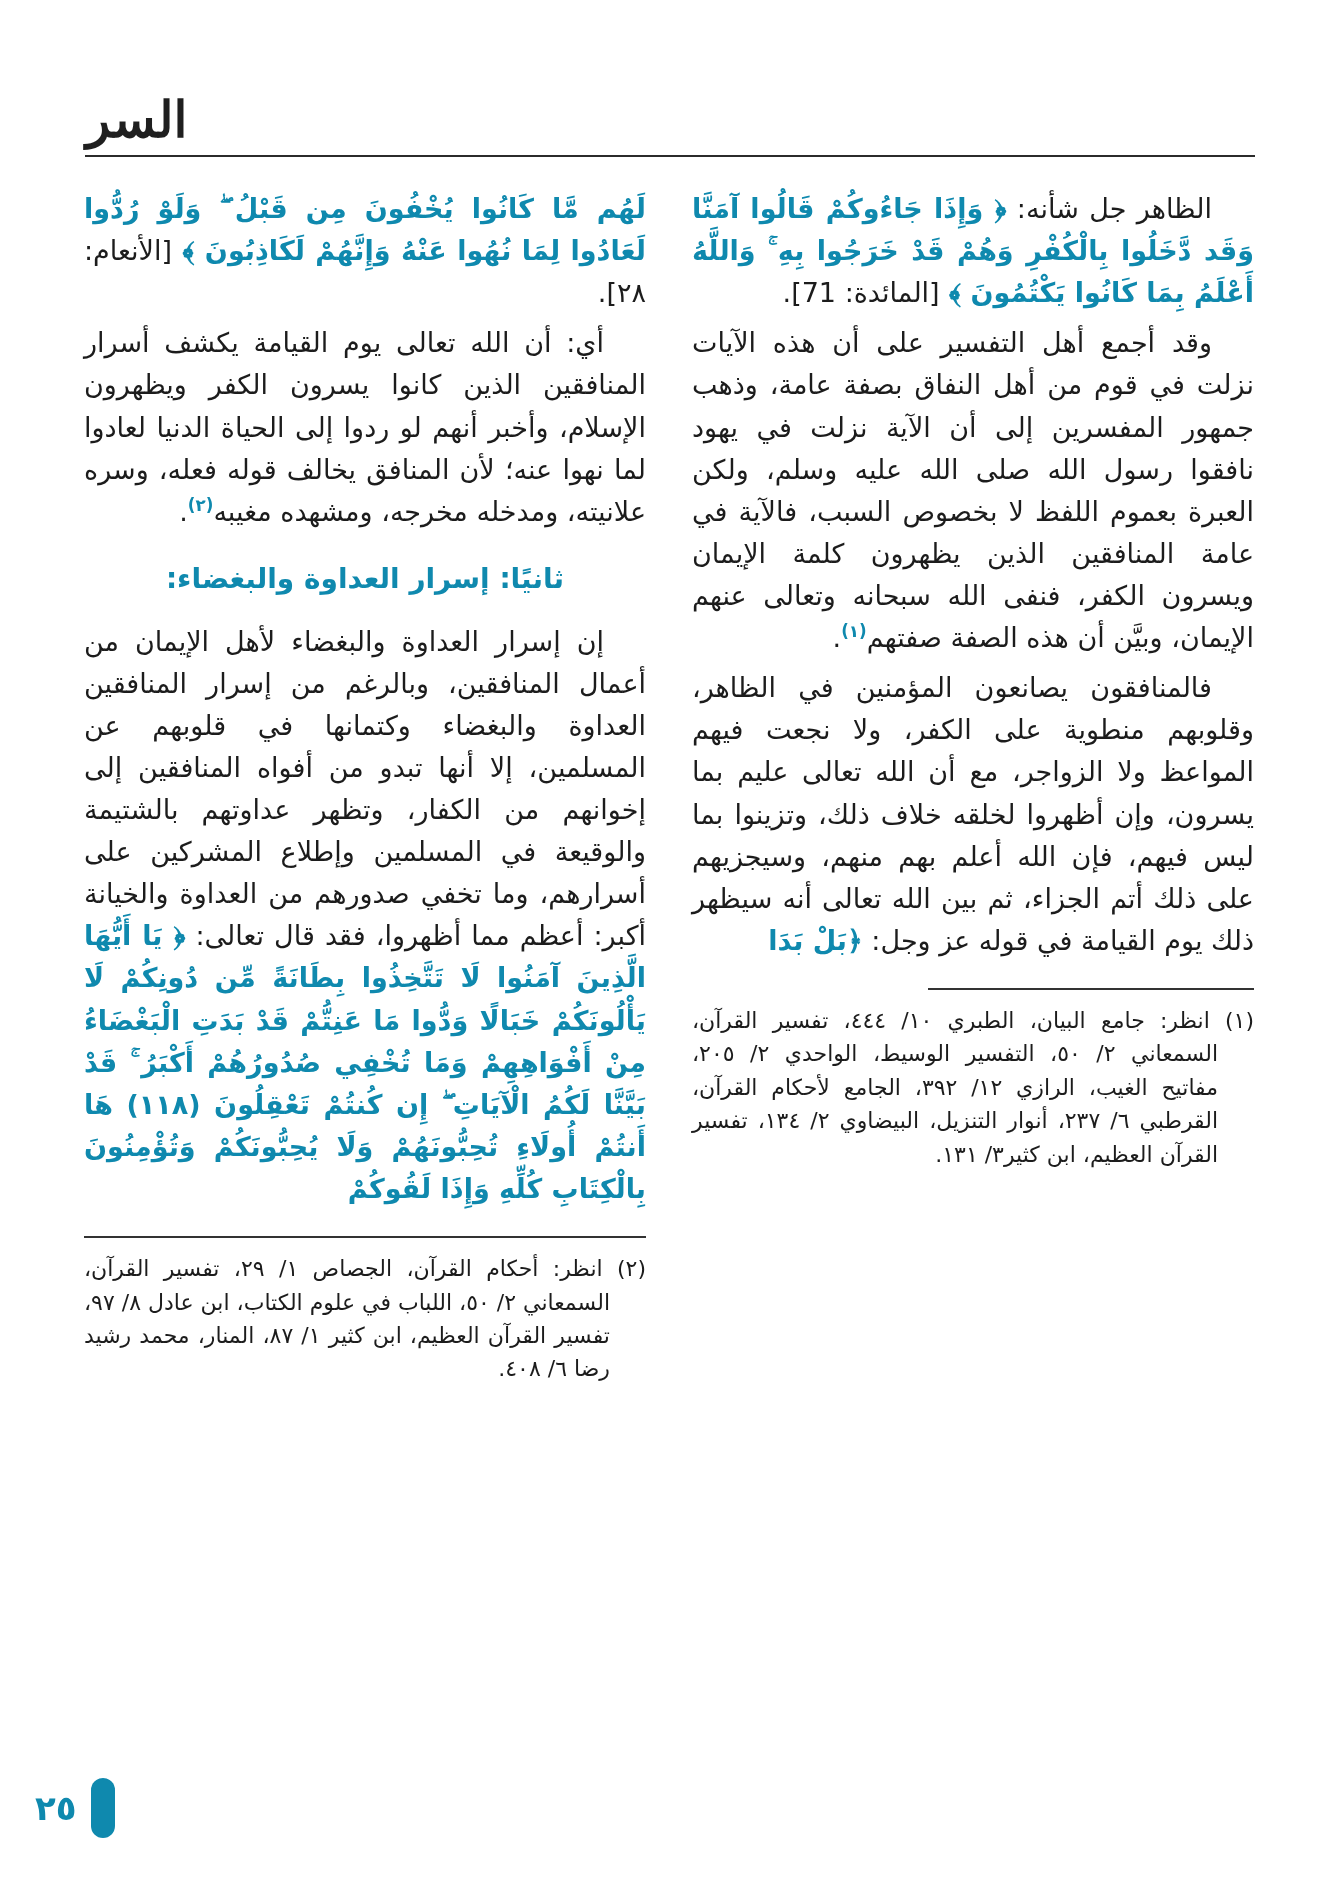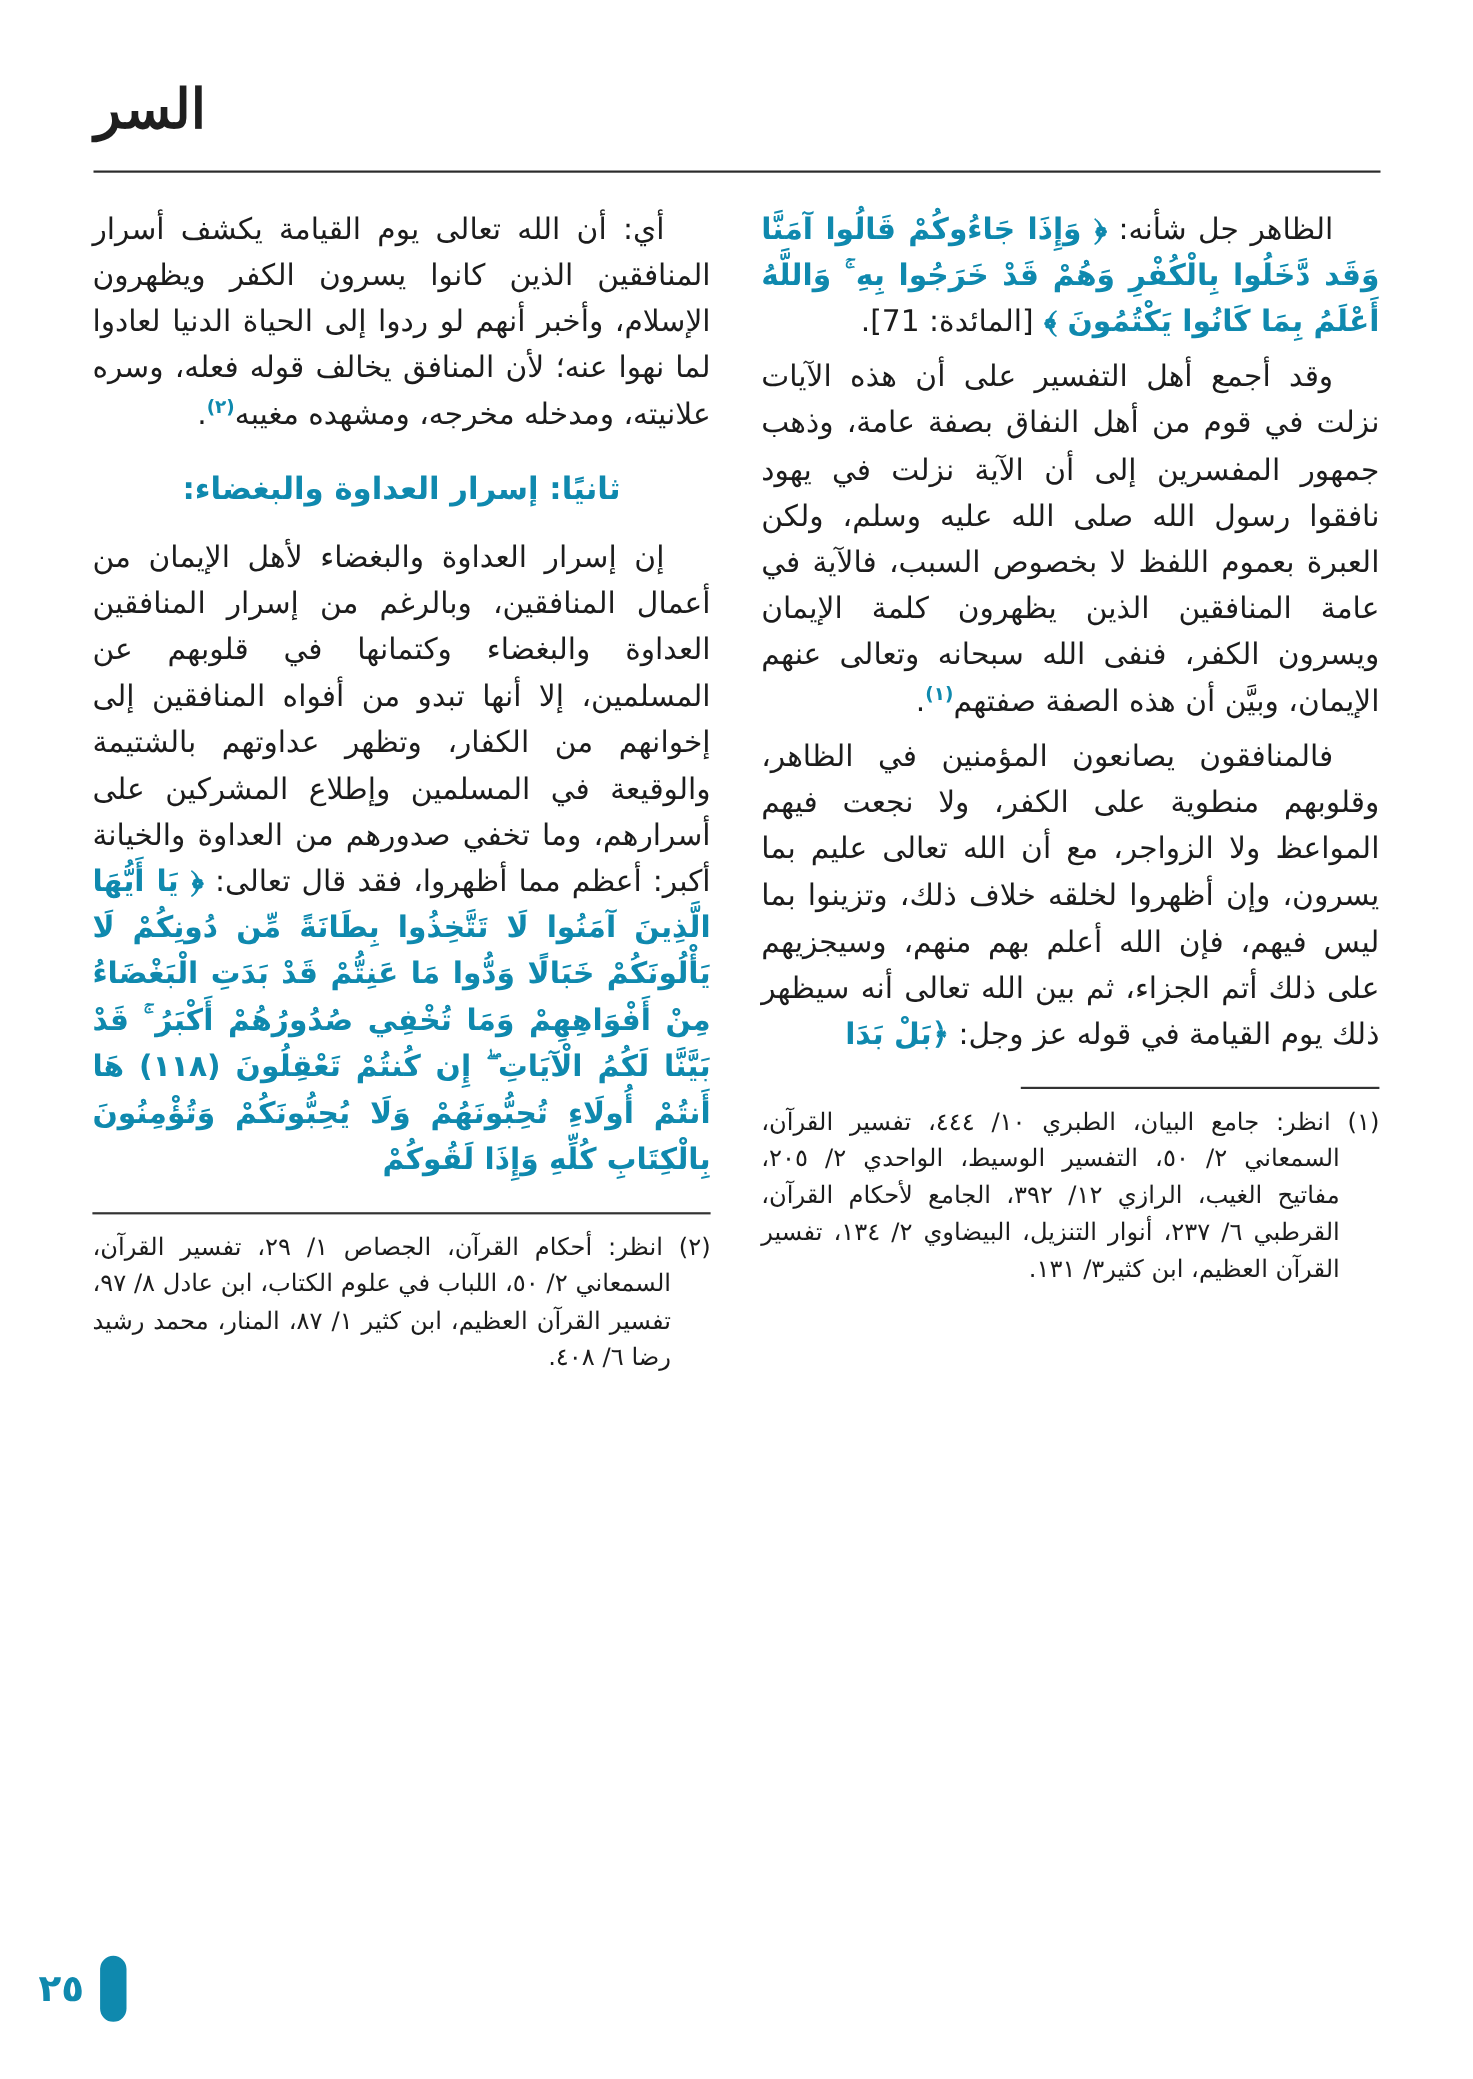--- a/index.html
+++ b/index.html
@@ -15,21 +15,21 @@
     background: #ffffff;
     font-family: "DejaVu Sans", "Liberation Sans", sans-serif;
     color: #1c1c1c;
     direction: rtl;
     overflow: hidden;
     margin: 0 auto;
   }
   
   .calligraphy {
     position: absolute;
-    top: 71px;
+    top: 92px;
     left: 86px;
     font-family: "DejaVu Serif", "Liberation Serif", serif;
     font-size: 50px;
     font-weight: 700;
     color: #1f1f1f;
     line-height: 1.1;
   }
   .header-rule {
     position: absolute;
     top: 155px;
@@ -153,20 +153,21 @@
           <div class="block block-para indent"><span class="seg seg-body">فالمنافقون يصانعون المؤمنين في الظاهر، وقلوبهم منطوية على الكفر، ولا نجعت فيهم المواعظ ولا الزواجر، مع أن الله تعالى عليم بما يسرون، وإن أظهروا لخلقه خلاف ذلك، وتزينوا بما ليس فيهم، فإن الله أعلم بهم منهم، وسيجزيهم على ذلك أتم الجزاء، ثم بين الله تعالى أنه سيظهر ذلك يوم القيامة في قوله عز وجل: </span><span class="seg seg-quran">﴿بَلْ بَدَا</span></div>
         </div>
       <div class="fn-sep fn-sep-partial"></div>
       <div class="footnotes">
           <div class="block block-footnote"><span class="seg seg-body">(١) انظر: جامع البيان، الطبري ١٠/ ٤٤٤، تفسير القرآن، السمعاني ٢/ ٥٠، التفسير الوسيط، الواحدي ٢/ ٢٠٥، مفاتيح الغيب، الرازي ١٢/ ٣٩٢، الجامع لأحكام القرآن، القرطبي ٦/ ٢٣٧، أنوار التنزيل، البيضاوي ٢/ ١٣٤، تفسير القرآن العظيم، ابن كثير٣/ ١٣١.</span></div>
         </div>
     </div>
 
     <div class="column">
       <div class="col-text">
+          <div class="block block-para"><span class="seg seg-quran">لَهُم مَّا كَانُوا يُخْفُونَ مِن قَبْلُ ۖ وَلَوْ رُدُّوا لَعَادُوا لِمَا نُهُوا عَنْهُ وَإِنَّهُمْ لَكَاذِبُونَ ﴾ </span><span class="seg seg-body">[الأنعام: ٢٨].</span></div>
           <div class="block block-para indent"><span class="seg seg-body">أي: أن الله تعالى يوم القيامة يكشف أسرار المنافقين الذين كانوا يسرون الكفر ويظهرون الإسلام، وأخبر أنهم لو ردوا إلى الحياة الدنيا لعادوا لما نهوا عنه؛ لأن المنافق يخالف قوله فعله، وسره علانيته، ومدخله مخرجه، ومشهده مغيبه</span><span class="seg seg-sup">(٢)</span><span class="seg seg-body">.</span></div>
           <div class="block block-heading"><span class="seg seg-heading">ثانيًا: إسرار العداوة والبغضاء:</span></div>
           <div class="block block-para indent"><span class="seg seg-body">إن إسرار العداوة والبغضاء لأهل الإيمان من أعمال المنافقين، وبالرغم من إسرار المنافقين العداوة والبغضاء وكتمانها في قلوبهم عن المسلمين، إلا أنها تبدو من أفواه المنافقين إلى إخوانهم من الكفار، وتظهر عداوتهم بالشتيمة والوقيعة في المسلمين وإطلاع المشركين على أسرارهم، وما تخفي صدورهم من العداوة والخيانة أكبر: أعظم مما أظهروا، فقد قال تعالى: </span><span class="seg seg-quran">﴿ يَا أَيُّهَا الَّذِينَ آمَنُوا لَا تَتَّخِذُوا بِطَانَةً مِّن دُونِكُمْ لَا يَأْلُونَكُمْ خَبَالًا وَدُّوا مَا عَنِتُّمْ قَدْ بَدَتِ الْبَغْضَاءُ مِنْ أَفْوَاهِهِمْ وَمَا تُخْفِي صُدُورُهُمْ أَكْبَرُ ۚ قَدْ بَيَّنَّا لَكُمُ الْآيَاتِ ۖ إِن كُنتُمْ تَعْقِلُونَ (١١٨) هَا أَنتُمْ أُولَاءِ تُحِبُّونَهُمْ وَلَا يُحِبُّونَكُمْ وَتُؤْمِنُونَ بِالْكِتَابِ كُلِّهِ وَإِذَا لَقُوكُمْ</span></div>
         </div>
       <div class="fn-sep fn-sep-full"></div>
       <div class="footnotes">
           <div class="block block-footnote"><span class="seg seg-body">(٢) انظر: أحكام القرآن، الجصاص ١/ ٢٩، تفسير القرآن، السمعاني ٢/ ٥٠، اللباب في علوم الكتاب، ابن عادل ٨/ ٩٧، تفسير القرآن العظيم، ابن كثير ١/ ٨٧، المنار، محمد رشيد رضا ٦/ ٤٠٨.</span></div>
         </div>
     </div>
 

